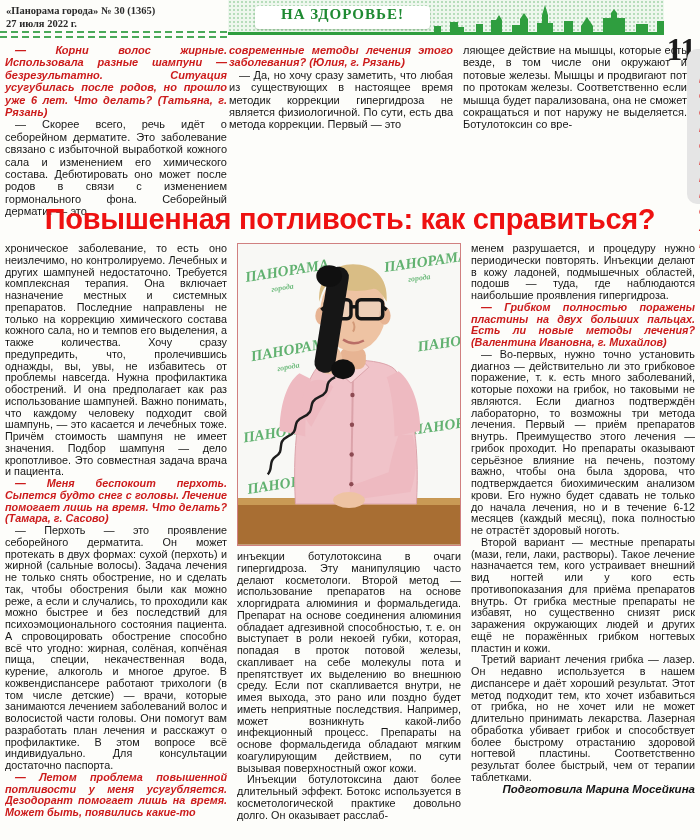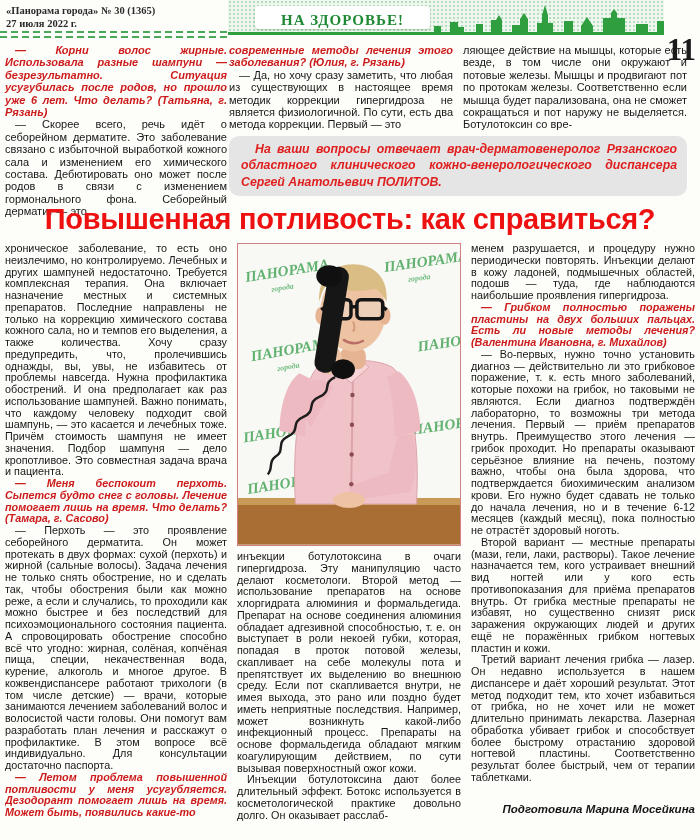--- a/index.html
+++ b/index.html
@@ -20,51 +20,51 @@
   .masthead{position:absolute;left:6px;top:5px;font-family:"Liberation Serif",serif;
     font-weight:bold;font-size:10.5px;line-height:12.5px;color:#2b2b2b;}
   .mast-dashes{position:absolute;left:0;top:31px;width:228px;height:7px;
     background:
       repeating-linear-gradient(90deg,#49a958 0 7px,transparent 7px 11px) 0 0/100% 2px no-repeat,
       repeating-linear-gradient(90deg,#49a958 0 7px,transparent 7px 11px) 0 5px/100% 2px no-repeat;}
   .texture{position:absolute;left:228px;top:0;width:436px;height:35px;
     background:#eef7ee;background-image:radial-gradient(#b6ddbb 0.9px,transparent 1px);
     background-size:4px 4px;border-bottom:3px solid var(--green);}
   .section-box{position:absolute;left:255px;top:6px;width:175px;height:23px;
-    background:#fff;border-radius:4px;display:flex;align-items:flex-end;justify-content:center;
+    background:#fff;border-radius:4px;display:flex;align-items:flex-start;justify-content:center;
     box-shadow:0 1px 2px rgba(0,80,0,.25);}
   .section-title{font-family:"Liberation Serif",serif;font-weight:bold;font-size:15px;
     letter-spacing:1px;color:var(--green-dark);}
   .skyline{position:absolute;left:420px;top:3px;width:244px;height:32px;}
   .pagenum{position:absolute;right:4px;top:0px;font-family:"Liberation Serif",serif;
     font-weight:bold;font-size:31px;color:#1b1b1b;margin-top:32px;}
   
   .topsec{position:absolute;left:5px;top:44px;width:690px;height:160px;display:flex;gap:2px;
     font-size:11px;line-height:12.4px;}
   .topcol-left{width:222px;}
-  .topwrap{width:458px;display:flex;flex-direction:column;}
+  .topwrap{width:458px;display:flex;flex-direction:row;}
   .toprow{display:flex;gap:10px;}
   .topcol{width:224px;}
   .expert-box{margin-top:5px;background:#e5e5e5;border-radius:10px;padding:5px 10px 6px 12px;
     color:#e01f1f;font-weight:bold;font-style:italic;font-size:12.3px;line-height:16.5px;
     text-align:justify;}
   .expert-box p{text-indent:14px;}
   
   .headline{position:absolute;left:0;top:203px;width:700px;text-align:center;
     font-size:29px;font-weight:bold;color:var(--red-head);letter-spacing:-0.3px;}
   
   .bodysec{position:absolute;left:5px;top:243px;width:690px;height:594px;display:flex;gap:10px;
     font-size:10.8px;line-height:11.75px;overflow:hidden;}
   .col{width:222px;}
   .col.mid,.col.right{width:224px;}
   .blk{text-align:justify;}
   .blk.p,.blk.q{text-indent:10px;}
   .blk.cont,.blk.qc{text-indent:0;}
   .q,.qc{color:var(--red-q);font-weight:bold;font-style:italic;}
-  .byline{margin-top:20px;text-align:right;font-weight:bold;font-style:italic;font-size:11.5px;}
+  .byline{margin-top:0;text-align:right;font-weight:bold;font-style:italic;font-size:11.5px;}
   
   .photo{width:224px;height:303px;border:1px solid #d08080;margin-bottom:5px;background:#f8f8f5;}
   .photo svg{display:block;width:100%;height:100%;}
 </style>
 </head>
 <body>
 
 <div class="page">
 
   <div class="header">

